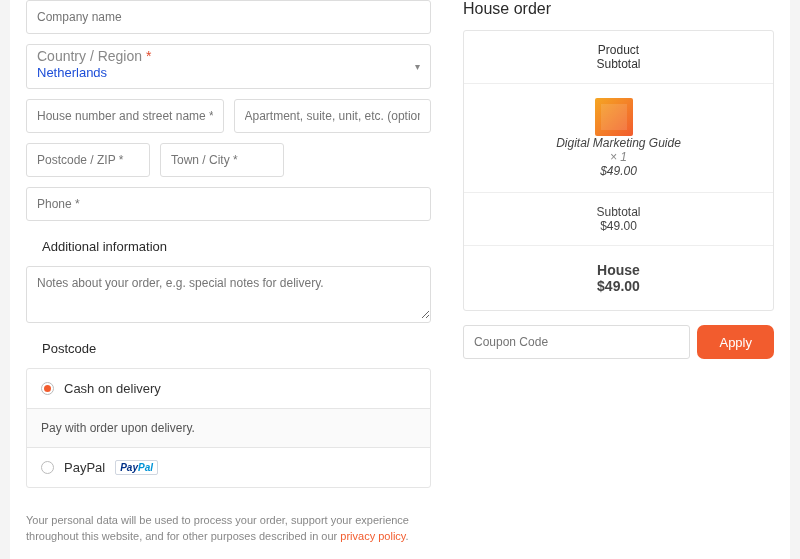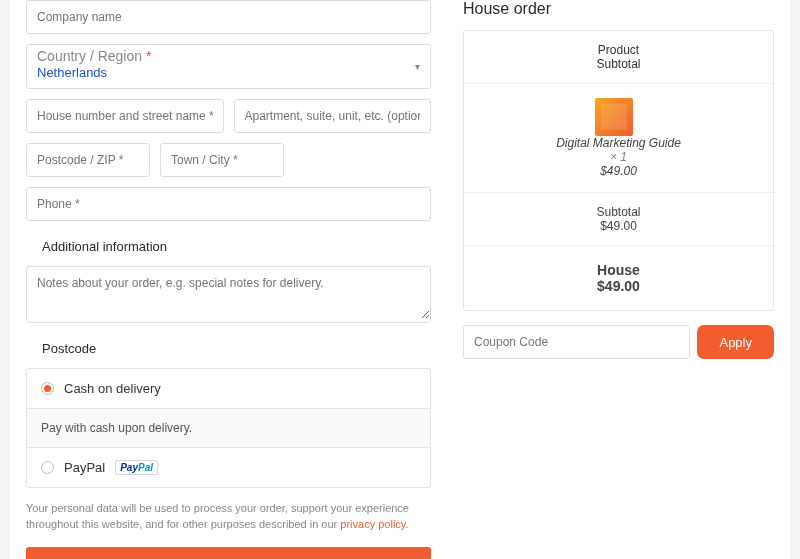--- a/index.html
+++ b/index.html
@@ -117,21 +117,21 @@
     color: #003087;
     background: #fff;
     font-style: italic;
   }
   .paypal-badge .pal { color: #0093d6; }
 
   .privacy {
     font-size: 11px;
     color: #888;
     line-height: 1.5;
-    margin: 12px 0 14px 0;
+    margin: 24px 0 14px 0;
   }
   .privacy a { color: #f25c2e; text-decoration: none; }
 
   .place-order {
     width: 100%;
     background: #f25c2e;
     color: #fff;
     border: none;
     border-radius: 3px;
     padding: 13px;
@@ -251,21 +251,21 @@
         <textarea placeholder="Notes about your order, e.g. special notes for delivery." style=""></textarea>
       </div>
 
       <h3 class="section">Postcode</h3>
 
       <div class="payment-box">
         <div class="pay-option">
           <span class="radio checked"></span>
           <span>Cash on delivery</span>
         </div>
-        <div class="pay-desc">Pay with cash upon delivery.</div>
+        <div class="pay-desc">Pay with order upon delivery.</div>
         <div class="pay-option">
           <span class="radio"></span>
           <span>PayPal</span>
           <span class="paypal-badge">Pay<span class="pal">Pal</span></span>
         </div>
       </div>
 
       <p class="privacy">
         <span>Your personal data will be used to process your order, support your experience throughout this website, and for other purposes described in our </span><a href="#">privacy policy</a>.
       </p>

